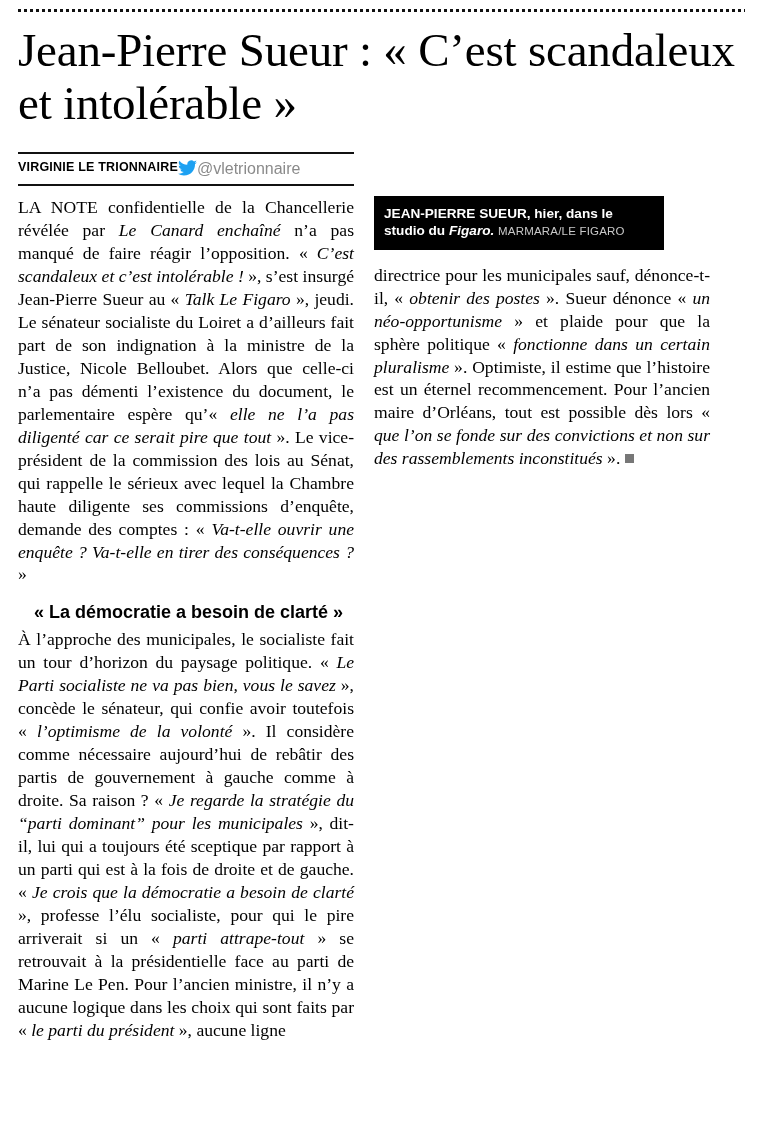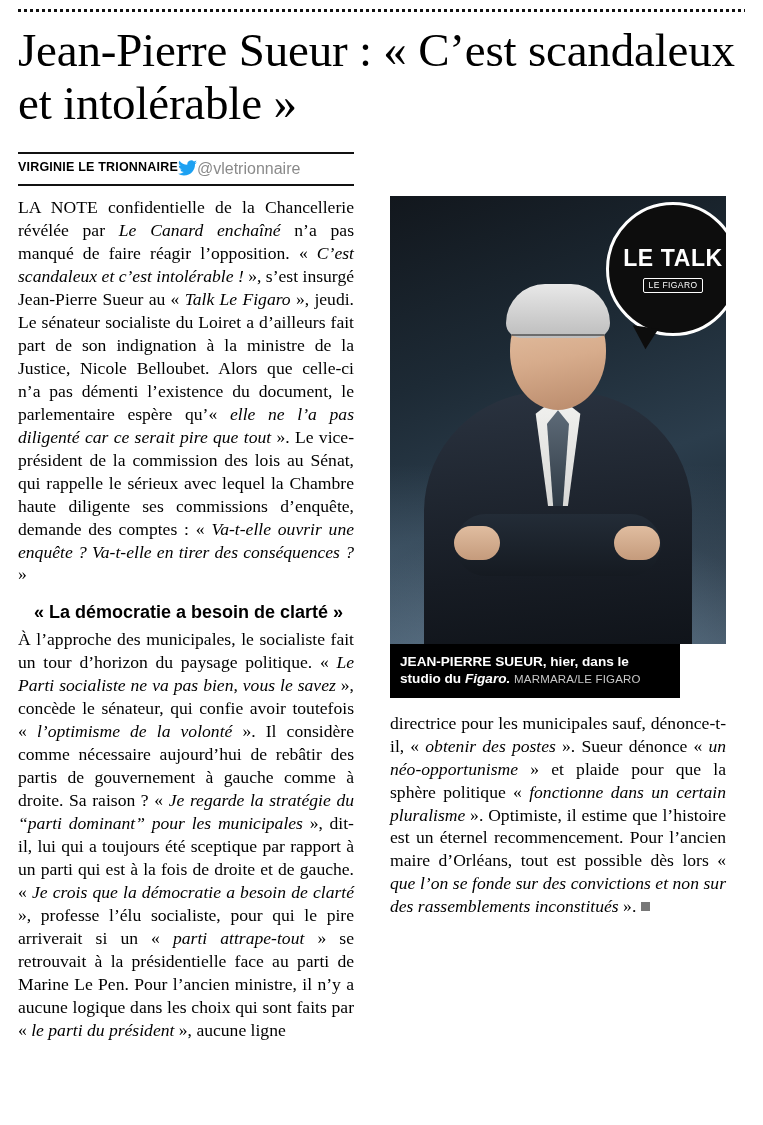--- a/index.html
+++ b/index.html
@@ -67,21 +67,21 @@
   .twitter-handle {
     font-family: "Liberation Sans", sans-serif;
     font-size: 16px;
     color: #8a8a8a;
     white-space: nowrap;
   }
   .columns {
     position: relative;
     margin-top: 10px;
     display: flex;
-    gap: 36px;
+    gap: 20px;
   }
   .col-left {
     width: 336px;
     flex: 0 0 336px;
   }
   .col-right {
     width: 336px;
     flex: 0 0 336px;
   }
   p.body {
@@ -305,38 +305,20 @@
 
     <div class="col-left">
       <p class="body">LA NOTE confidentielle de la Chancellerie révélée par <i class="it">Le Canard enchaîné</i> n’a pas manqué de faire réagir l’opposition. « <i class="it">C’est scandaleux et c’est intolérable !</i> », s’est insurgé Jean-Pierre Sueur au « <i class="it">Talk Le Figaro</i> », jeudi. Le sénateur socialiste du Loiret a d’ailleurs fait part de son indignation à la ministre de la Justice, Nicole Belloubet. Alors que celle-ci n’a pas démenti l’existence du document, le parlementaire espère qu’« <i class="it">elle ne l’a pas diligenté car ce serait pire que tout</i> ». Le vice-président de la commission des lois au Sénat, qui rappelle le sérieux avec lequel la Chambre haute diligente ses commissions d’enquête, demande des comptes : « <i class="it">Va-t-elle ouvrir une enquête ? Va-t-elle en tirer des conséquences ?</i> »</p>
       <h2 class="subhead">« La démocratie a besoin de clarté »</h2>
       <p class="body">À l’approche des municipales, le socialiste fait un tour d’horizon du paysage politique. « <i class="it">Le Parti socialiste ne va pas bien, vous le savez</i> », concède le sénateur, qui confie avoir toutefois « <i class="it">l’optimisme de la volonté</i> ». Il considère comme nécessaire aujourd’hui de rebâtir des partis de gouvernement à gauche comme à droite. Sa raison ? « <i class="it">Je regarde la stratégie du “parti dominant” pour les municipales</i> », dit-il, lui qui a toujours été sceptique par rapport à un parti qui est à la fois de droite et de gauche. « <i class="it">Je crois que la démocratie a besoin de clarté</i> », professe l’élu socialiste, pour qui le pire arriverait si un « <i class="it">parti attrape-tout</i> » se retrouvait à la présidentielle face au parti de Marine Le Pen. Pour l’ancien ministre, il n’y a aucune logique dans les choix qui sont faits par « <i class="it">le parti du président</i> », aucune ligne</p>
     </div>
 
     <div class="col-right">
 
       <div class="photo-block">
-        <div class="photo">
-          <div class="photo-bg"></div>
-          <div class="screen-glow"></div>
-          <div class="fig-body"></div>
-          <div class="fig-shirt"></div>
-          <div class="fig-tie"></div>
-          <div class="fig-head"></div>
-          <div class="fig-hair"></div>
-          <div class="fig-glasses"></div>
-          <div class="fig-arms"></div>
-          <div class="fig-hand left"></div>
-          <div class="fig-hand right"></div>
-
-          <div class="talk-bubble">
-            <span class="talk-title">LE TALK</span>
-            <span class="talk-sub">LE FIGARO</span>
-          </div>
-        </div>
 
         <div class="caption-bar">
           <b>JEAN-PIERRE SUEUR, hier, dans le studio du </b><i>Figaro.</i>
           <span class="credit">MARMARA/LE FIGARO</span>
         </div>
       </div>
 
       <div style="height:14px"></div>
       <p class="body"><span>directrice pour les municipales sauf, dénonce-t-il, « <i class="it">obtenir des postes</i> ». Sueur dénonce « <i class="it">un néo-opportunisme</i> » et plaide pour que la sphère politique « <i class="it">fonctionne dans un certain pluralisme</i> ». Optimiste, il estime que l’histoire est un éternel recommencement. Pour l’ancien maire d’Orléans, tout est possible dès lors « <i class="it">que l’on se fonde sur des convictions et non sur des rassemblements inconstitués</i> ».</span><span class="endmark"></span></p>
 

